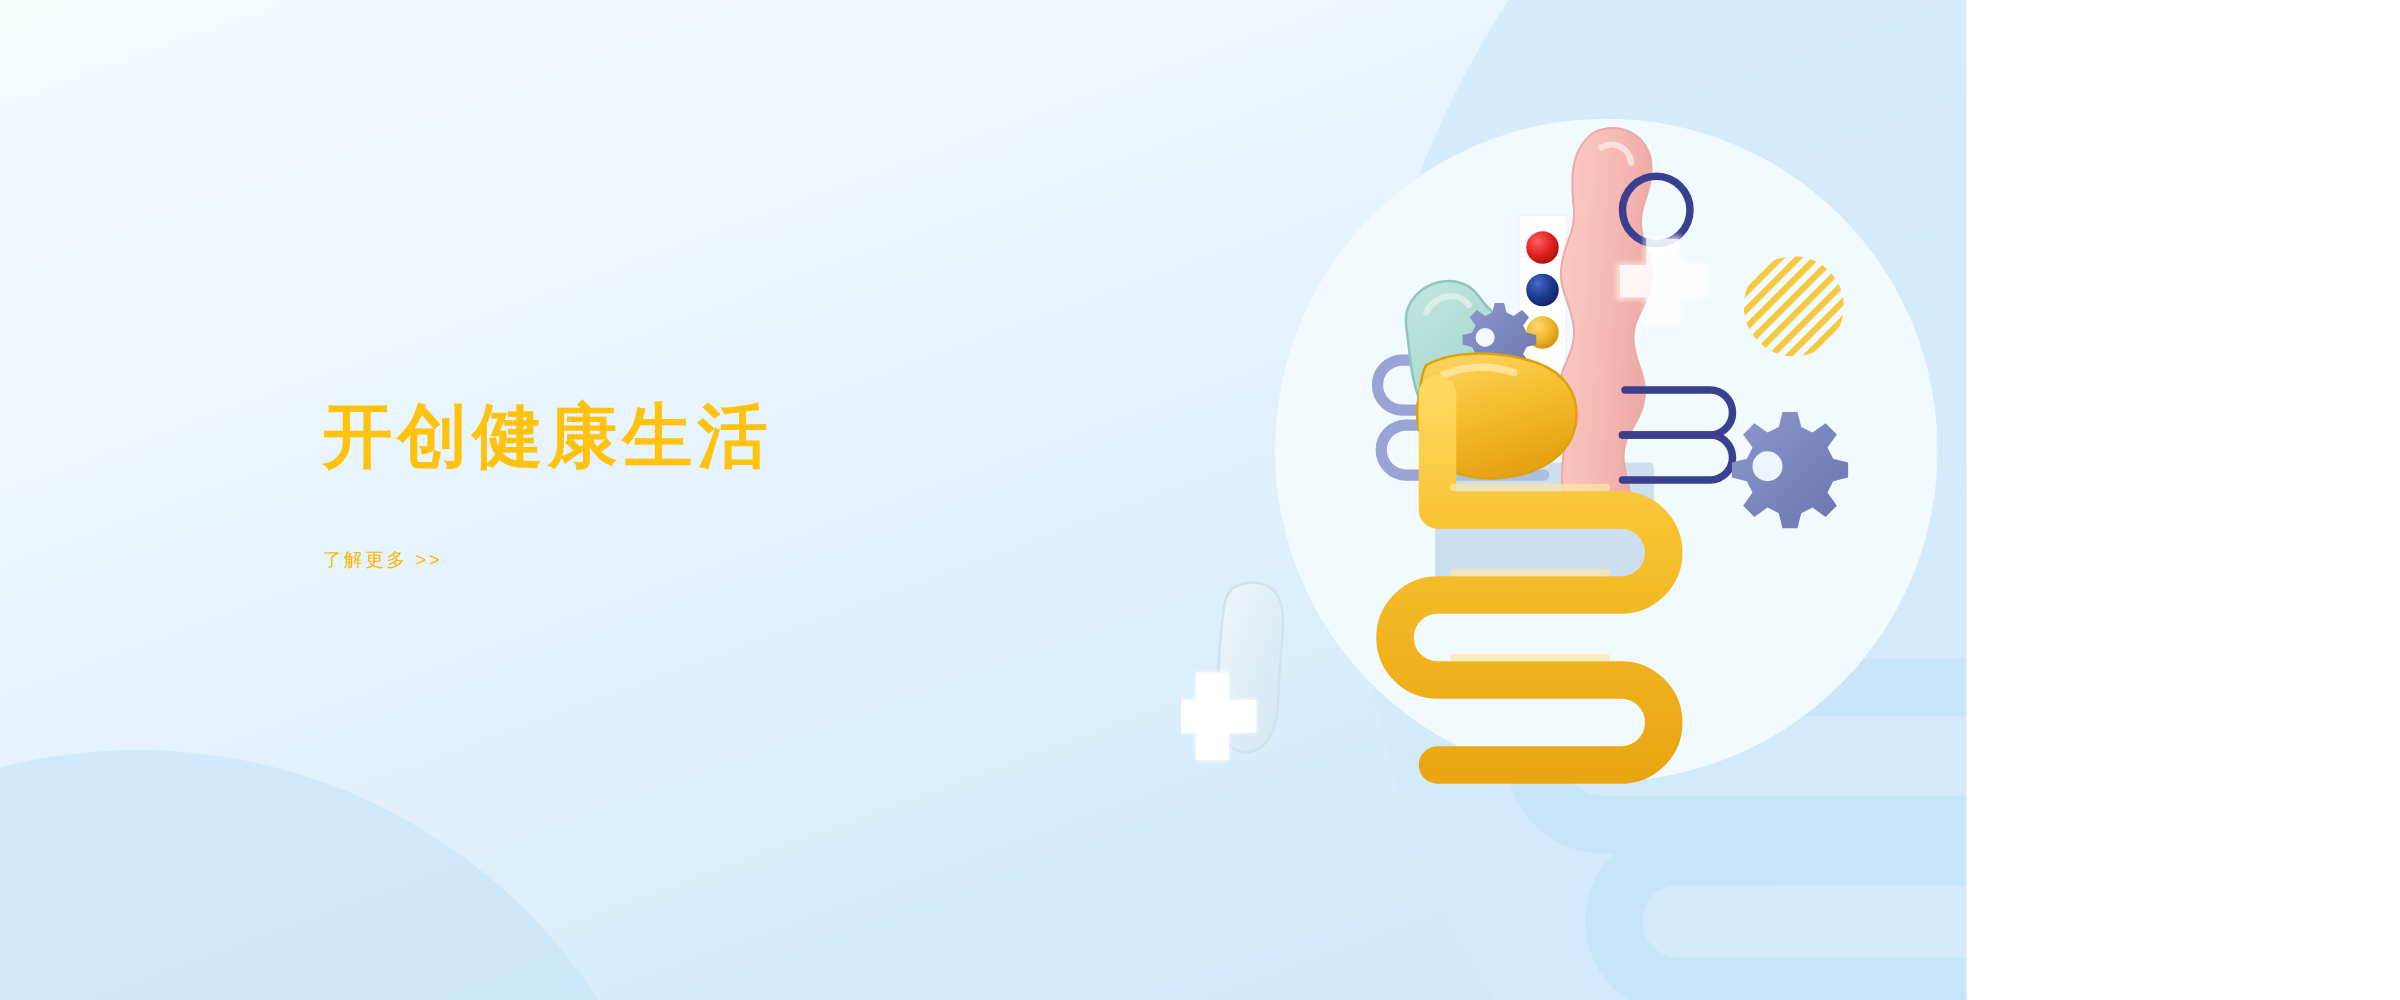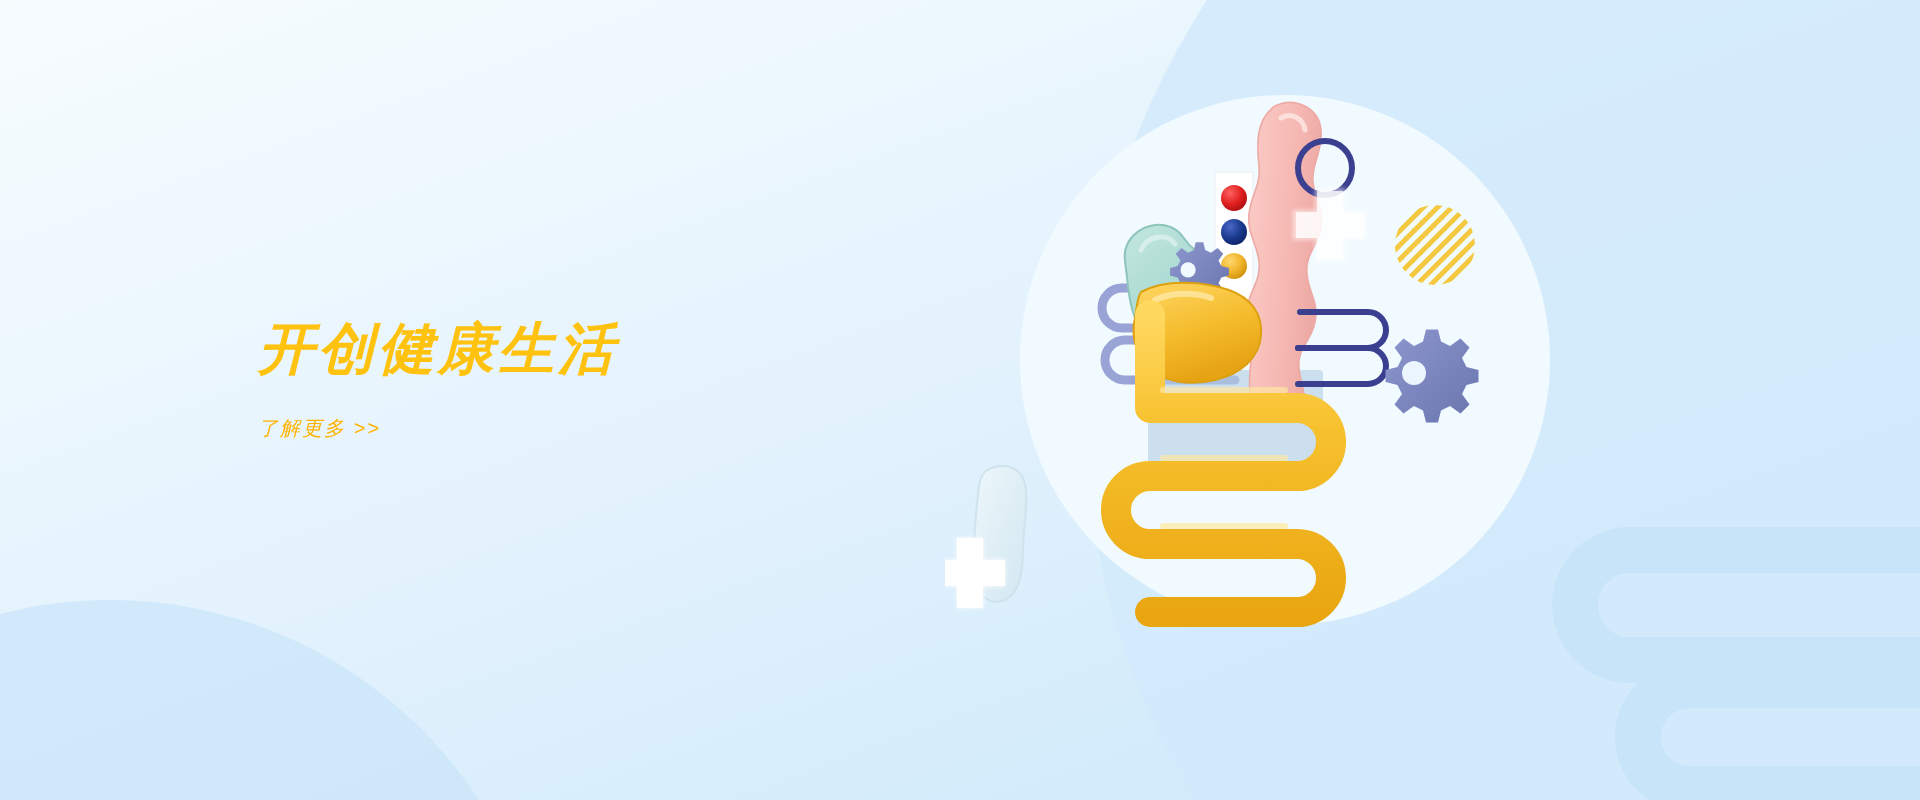--- a/index.html
+++ b/index.html
@@ -4,24 +4,23 @@
 <title>Health Banner</title>
 <style>
   * { margin:0; padding:0; box-sizing:border-box; }
   html, body {
     width:1920px; height:800px;
     overflow:hidden;
     font-family:"Liberation Sans", "DejaVu Sans", sans-serif;
   }
   #banner {
     position:relative;
-    width:1920px; height:800px;
+    width:1573px; height:800px;
     background:linear-gradient(160deg,#f7fcff 0%,#eef8fe 22%,#e3f2fd 48%,#d5ecfb 75%,#cbe7fa 100%);
     overflow:hidden;
-    font-style:italic;
   }
 
   
   .bg-blob-right {
     position:absolute;
     left:1085px; top:-340px;
     width:1500px; height:1500px;
     border-radius:50%;
     background:#d2eafc;
     opacity:.85;
@@ -50,23 +49,23 @@
   .headline {
     color:#ffc20e;
     font-size:56px;
     font-weight:bold;
     line-height:1.58;
     letter-spacing:4px;
     white-space:nowrap;
   }
   .cta {
     display:inline-block;
-    margin-top:22px;
+    margin-top:46px;
     color:#ffb300;
-    font-size:20px;
+    font-size:15px;
     letter-spacing:2px;
     text-decoration:none;
     cursor:pointer;
   }
 
   
   .illus {
     position:absolute;
     left:945px; top:60px;
     width:680px; height:680px;

